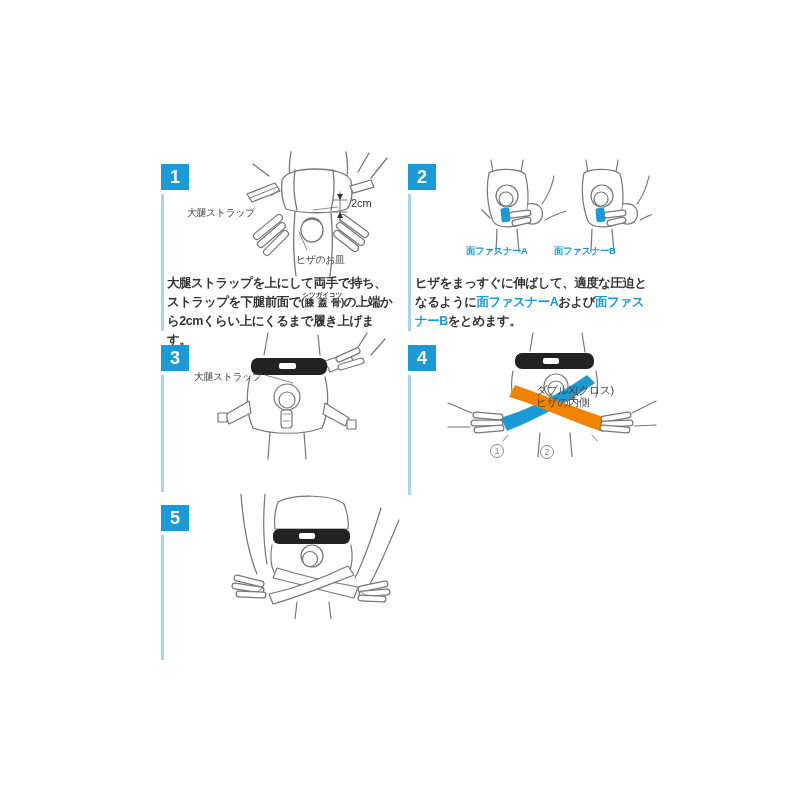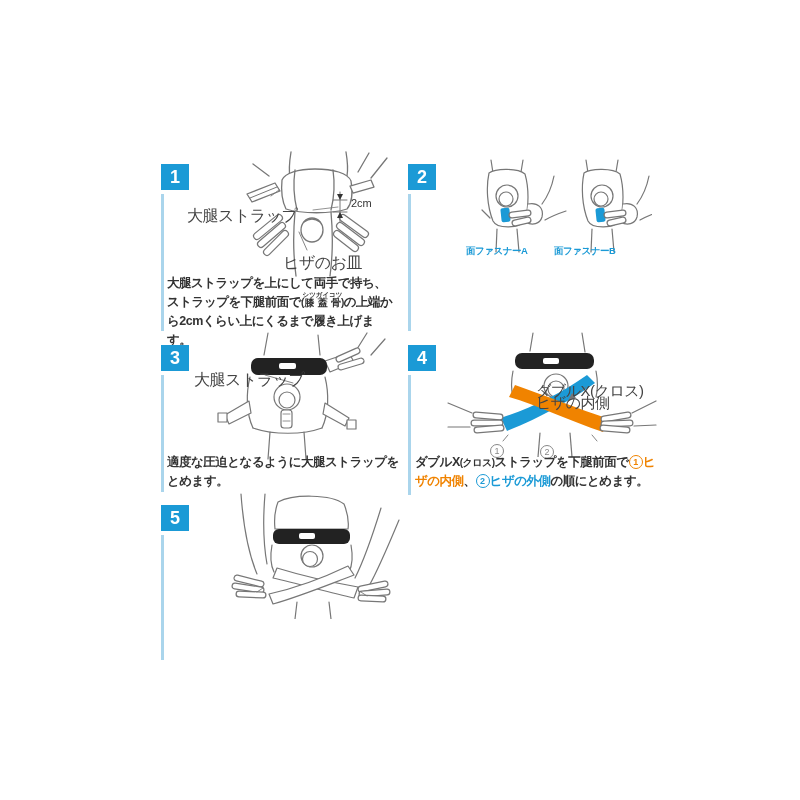--- a/index.html
+++ b/index.html
@@ -10,25 +10,25 @@
          color:#fff;font-weight:bold;font-size:18px;display:flex;align-items:center;
          justify-content:center;}
   .vline{position:absolute;left:0;width:3px;background:#aad5ec;}
   .caption{position:absolute;font-size:12.5px;font-weight:bold;line-height:19px;
            color:#333;letter-spacing:-0.5px;}
   .blue{color:#1b9ad6;}
   .orange{color:#f08300;}
   .sm{font-size:10px;}
   ruby rt{font-size:6.5px;color:#333;letter-spacing:0;}
   .illus{position:absolute;}
-  .illus-label{position:absolute;font-size:16px;font-weight:normal;color:#444;
+  .illus-label{position:absolute;font-size:10px;font-weight:normal;color:#444;
                letter-spacing:-0.5px;white-space:nowrap;}
   .illus-label.bluebold{color:#1b9ad6;font-weight:bold;font-size:9.5px;}
   .measure-label{position:absolute;font-size:11px;color:#333;}
-  .strap-label{position:absolute;font-size:15px;color:#444;line-height:11.5px;
+  .strap-label{position:absolute;font-size:11px;color:#444;line-height:11.5px;
                letter-spacing:-0.5px;white-space:nowrap;}
   .cnum{display:inline-block;width:12px;height:12px;border-radius:50%;
         border:1px solid;font-size:9px;line-height:12px;text-align:center;
         font-weight:bold;vertical-align:1px;letter-spacing:0;}
   .cnum.orange{border-color:#f08300;color:#f08300;}
   .cnum.blue{border-color:#1b9ad6;color:#1b9ad6;}
   .cnum.gray{position:absolute;border-color:#888;color:#888;font-weight:normal;}
 </style>
 </head>
 <body>
@@ -72,21 +72,21 @@
         <path d="M114 62 L128 62" stroke-width="1"></path>
       <path d="M121 50 L118 44 L124 44 Z" fill="#333" stroke="none"></path>
       <path d="M121 62 L118 68 L124 68 Z" fill="#333" stroke="none"></path>
       <path d="M52 46 L60 40" stroke-width="0.9"></path>
         <path d="M80 82 L88 100" stroke-width="0.9"></path>
     </g>
   </svg>
 
   <span class="illus-label" style="left:26px;top:42px;">大腿ストラップ</span>
   <span class="measure-label" style="left:190px;top:33px;">2cm</span>
-  <span class="illus-label" style="left:122px;top:89px;">ヒザのお皿</span>
+  <span class="illus-label" style="left:135px;top:89px;">ヒザのお皿</span>
 
   <div class="caption" style="left:6px;top:110px;width:230px;">
     <span>大腿ストラップを上にして両手で持ち、ストラップを下腿前面で</span><span class="sm">(</span><ruby><span class="sm">膝蓋骨</span><rt>シツガイコツ</rt></ruby><span class="sm">)</span><span>の上端から2cmくらい上にくるまで履き上げます。</span>
   </div>
 </div>
 
 <div class="section" style="left:408px;top:164px;width:248px;height:167px;">
   <div class="badge">2</div>
   <div class="vline" style="top:30px;height:137px;"></div>
 
@@ -126,20 +126,23 @@
           <line x1="76" y1="62" x2="63" y2="65" stroke="#fff" stroke-width="4.6"></line>
         <path d="M90 46 C96 38 100 28 102 18"></path>
           <path d="M93 62 C100 58 108 55 114 53"></path>
       </g>
     </g>
   </svg>
 
   <span class="illus-label bluebold" style="left:58px;top:81px;">面ファスナーA</span>
   <span class="illus-label bluebold" style="left:146px;top:81px;">面ファスナーB</span>
 
+  <div class="caption" style="left:7px;top:110px;width:238px;">
+    <span>ヒザをまっすぐに伸ばして、適度な圧迫となるように</span><span class="blue">面ファスナーA</span><span>および</span><span class="blue">面ファスナーB</span><span>をとめます。</span>
+  </div>
 </div>
 
 <div class="section" style="left:161px;top:345px;width:238px;height:147px;">
   <div class="badge">3</div>
   <div class="vline" style="top:30px;height:117px;"></div>
 
   <svg class="illus" style="left:28px;top:-14px;" width="212" height="130" viewBox="0 0 212 130">
     <g fill="none" stroke="#777" stroke-width="1.2" stroke-linecap="round" stroke-linejoin="round">
       <path d="M79 2 L75 24"></path>
         <path d="M129 4 L131 24"></path>
@@ -165,23 +168,20 @@
         <path d="M94 83 L101 83" stroke-width="0.8"></path>
         <path d="M94 90 L101 90" stroke-width="0.8"></path>
       <path d="M81 101 L79 128"></path>
         <path d="M115 101 L117 128"></path>
       <path d="M76 44 L104 52" stroke-width="0.9"></path>
     </g>
   </svg>
 
   <span class="illus-label" style="left:33px;top:25px;">大腿ストラップ</span>
 
-  <div class="caption" style="left:6px;top:108px;width:232px;">
-    <span>適度な圧迫となるように大腿ストラップをとめます。</span>
-  </div>
 </div>
 
 <div class="section" style="left:408px;top:345px;width:248px;height:150px;">
   <div class="badge">4</div>
   <div class="vline" style="top:30px;height:120px;"></div>
 
   <svg class="illus" style="left:38px;top:-14px;" width="212" height="126" viewBox="0 0 212 126">
     <g fill="none" stroke="#777" stroke-width="1.2" stroke-linecap="round" stroke-linejoin="round">
       <path d="M87 2 L84 20"></path>
         <path d="M136 2 L139 21"></path>
@@ -218,23 +218,20 @@
     </g>
   </svg>
 
   <span class="strap-label" style="left:128px;top:40px;">
     <span>ダブルX(クロス)</span><br>
     <span>ヒザの内側</span>
   </span>
   <span class="cnum gray" style="left:82px;top:99px;">1</span>
   <span class="cnum gray" style="left:132px;top:100px;">2</span>
 
-  <div class="caption" style="left:7px;top:108px;width:240px;">
-    <span>ダブルX</span><span class="sm">(クロス)</span><span>ストラップを下腿前面で</span><span class="cnum orange">1</span><span class="orange">ヒザの内側</span><span>、</span><span class="cnum blue">2</span><span class="blue">ヒザの外側</span><span>の順にとめます。</span>
-  </div>
 </div>
 
 <div class="section" style="left:161px;top:505px;width:240px;height:155px;">
   <div class="badge">5</div>
   <div class="vline" style="top:30px;height:125px;"></div>
 
   <svg class="illus" style="left:50px;top:-13px;" width="192" height="127" viewBox="0 0 192 127">
     <g fill="none" stroke="#777" stroke-width="1.2" stroke-linecap="round" stroke-linejoin="round">
       <path d="M30 2 C32 30 36 58 46 82"></path>
         <path d="M54 2 C52 26 52 50 56 72"></path>

